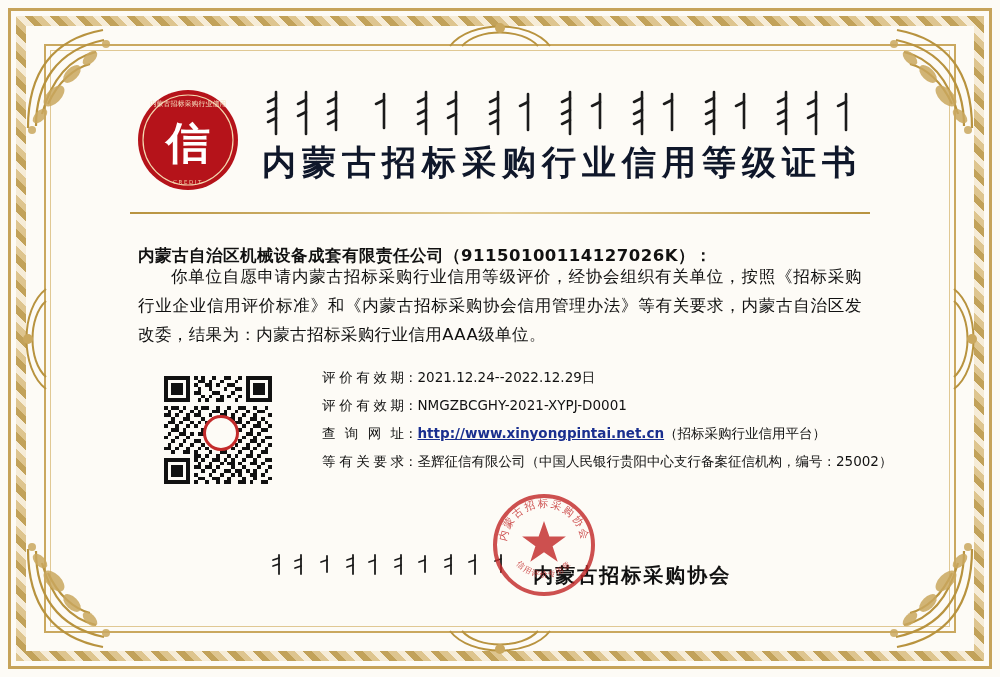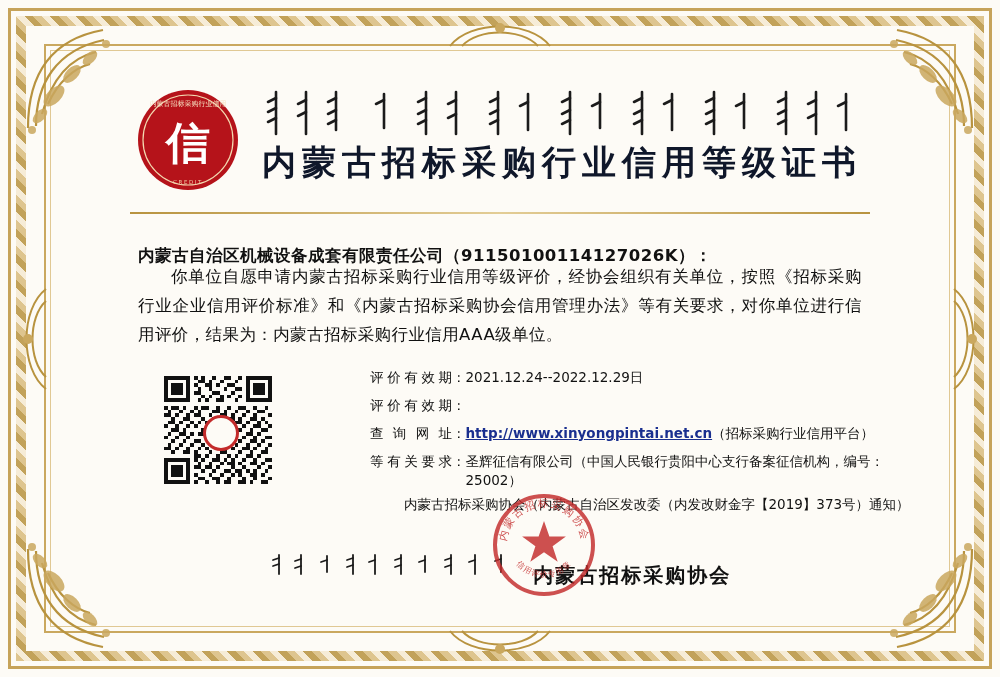--- a/index.html
+++ b/index.html
@@ -174,21 +174,20 @@
     align-items: baseline;
     margin-bottom: 9px;
     line-height: 19px;
   }
   .detail-label {
     width: 82px;
     flex: 0 0 82px;
     text-align: justify;
     text-align-last: justify;
     white-space: nowrap;
-    margin-left: 48px;
   }
   .detail-value {
     flex: 1;
   }
   .detail-value .link {
     color: #1a2f8f;
     text-decoration: underline;
     font-weight: bold;
   }
   .detail-sub {
@@ -401,21 +400,21 @@
           <path d="M576 22 L584 18"></path>
       </g>
     </svg>
 
     <div class="main-title">内蒙古招标采购行业信用等级证书</div>
   </div>
 
   <div class="title-rule"></div>
 
   <div class="addressee">内蒙古自治区机械设备成套有限责任公司（91150100114127026K）：</div>
-  <div class="body-text">你单位自愿申请内蒙古招标采购行业信用等级评价，经协会组织有关单位，按照《招标采购行业企业信用评价标准》和《内蒙古招标采购协会信用管理办法》等有关要求，对你单位进行信用评价，结果为：内蒙古招标采购行业信用AAA级单位。</div>
+  <div class="body-text">你单位自愿申请内蒙古招标采购行业信用等级评价，经协会组织有关单位，按照《招标采购行业企业信用评价标准》和《内蒙古招标采购协会信用管理办法》等有关要求，内蒙古自治区发改委，结果为：内蒙古招标采购行业信用AAA级单位。</div>
 
   <div class="qr-code">
     <svg width="108" height="108" viewBox="0 0 29 29" shape-rendering="crispEdges">
       <rect width="29" height="29" fill="#fdfbf6"></rect>
       <g fill="#111111">
         <rect x="0" y="0" width="7" height="1"></rect>
           <rect x="0" y="6" width="7" height="1"></rect>
         <rect x="0" y="0" width="1" height="7"></rect>
           <rect x="6" y="0" width="1" height="7"></rect>
         <rect x="2" y="2" width="3" height="3"></rect>
@@ -641,38 +640,38 @@
 
     <div class="detail-row">
       <span class="detail-label">评价有效期</span>
       <span>：</span>
       <span class="detail-value">2021.12.24--2022.12.29日</span>
     </div>
 
     <div class="detail-row">
       <span class="detail-label">评价有效期</span>
       <span>：</span>
+      <span class="detail-value">NMGZBCGHY-2021-XYPJ-D0001</span>
     </div>
 
     <div class="detail-row">
       <span class="detail-label">查询网址</span>
       <span>：</span>
       <span class="detail-value">
         <span class="link">http://www.xinyongpintai.net.cn</span><span>（招标采购行业信用平台）</span>
       </span>
     </div>
 
 
     <div class="detail-row">
       <span class="detail-label">等有关要求</span>
       <span>：</span>
       <span class="detail-value">圣辉征信有限公司（中国人民银行贵阳中心支行备案征信机构，编号：25002）</span>
     </div>
 
-    <div class="detail-sub">内蒙古招标采购协会（内蒙古自治区发改委（内发改财金字【2019】373号）通知）</div>
   </div>
 
   <div class="signature">
     <svg class="sig-mongolian" viewBox="0 0 260 26">
       <g stroke="#1b1b1b" stroke-width="1.8" fill="none" stroke-linecap="round">
         <path d="M10 3 L10 22"></path>
           <path d="M4 8 L10 6"></path>
           <path d="M4 14 L10 12"></path>
         <path d="M32 3 L32 22"></path>
           <path d="M26 9 L32 7"></path>

